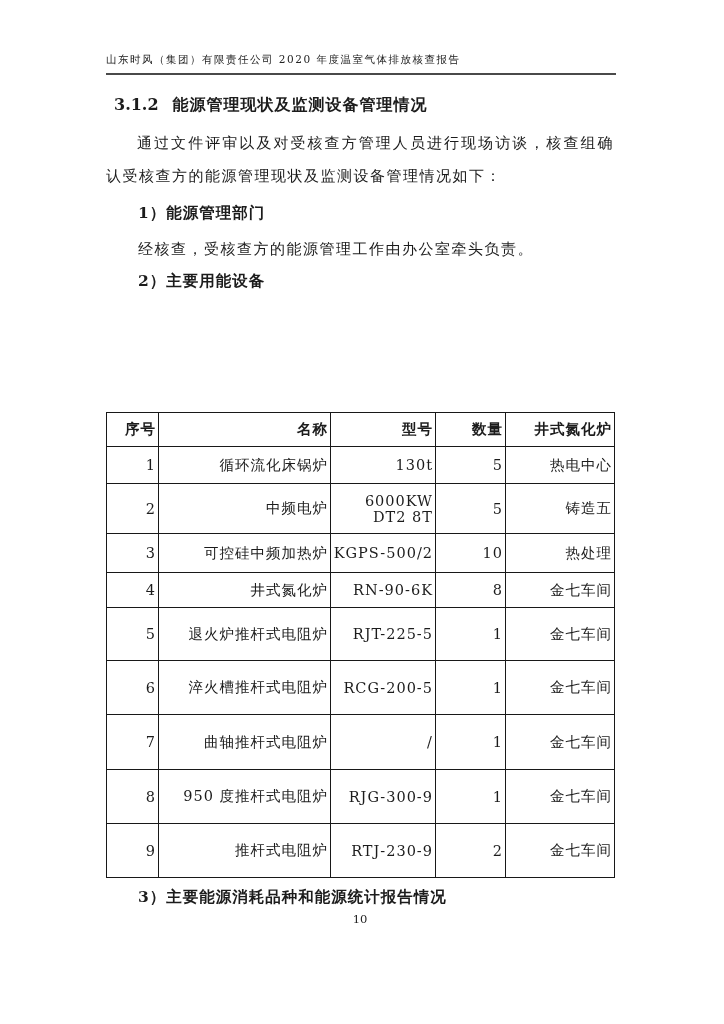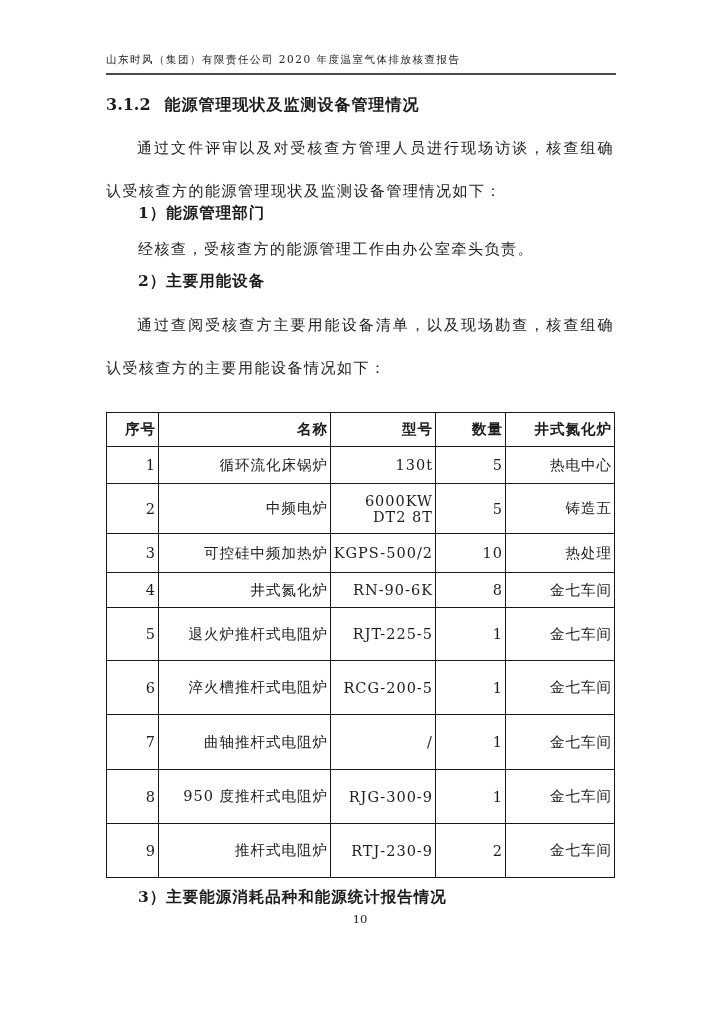--- a/index.html
+++ b/index.html
@@ -30,28 +30,28 @@
   }
   .section-heading {
     position: absolute;
     top: 95px;
     left: 106px;
     width: 510px;
     font-size: 16px;
     font-weight: 700;
     letter-spacing: 1px;
   }
-  .section-heading .num { margin-right: 14px; letter-spacing: 0; }
+  .section-heading .num { margin-right: 14px; letter-spacing: 0; margin-left: 8px; }
   .para {
     position: absolute;
     left: 106px;
     width: 508px;
     margin: 0;
     font-size: 15px;
-    line-height: 43px;
+    line-height: 33px;
     letter-spacing: 1.5px;
     text-align: justify;
     text-indent: 31px;
   }
   .p1 { top: 127px; }
   .p3 { top: 304px; }
   .single-line {
     position: absolute;
     left: 138px;
     margin: 0;
@@ -139,21 +139,20 @@
   </div>
 
   <p class="para p1">通过文件评审以及对受核查方管理人员进行现场访谈，核查组确认受核查方的能源管理现状及监测设备管理情况如下：</p>
 
   <div class="subhead sh1">1）能源管理部门</div>
 
   <p class="single-line p2">经核查，受核查方的能源管理工作由办公室牵头负责。</p>
 
   <div class="subhead sh2">2）主要用能设备</div>
 
-  <p class="para p3">通过查阅受核查方主要用能设备清单，以及现场勘查，核查组确认受核查方的主要用能设备情况如下：</p>
 
 
   <table class="equip">
     <colgroup>
       <col class="c-index">
         <col class="c-name">
         <col class="c-model">
         <col class="c-qty">
         <col class="c-dept">
     </colgroup>

